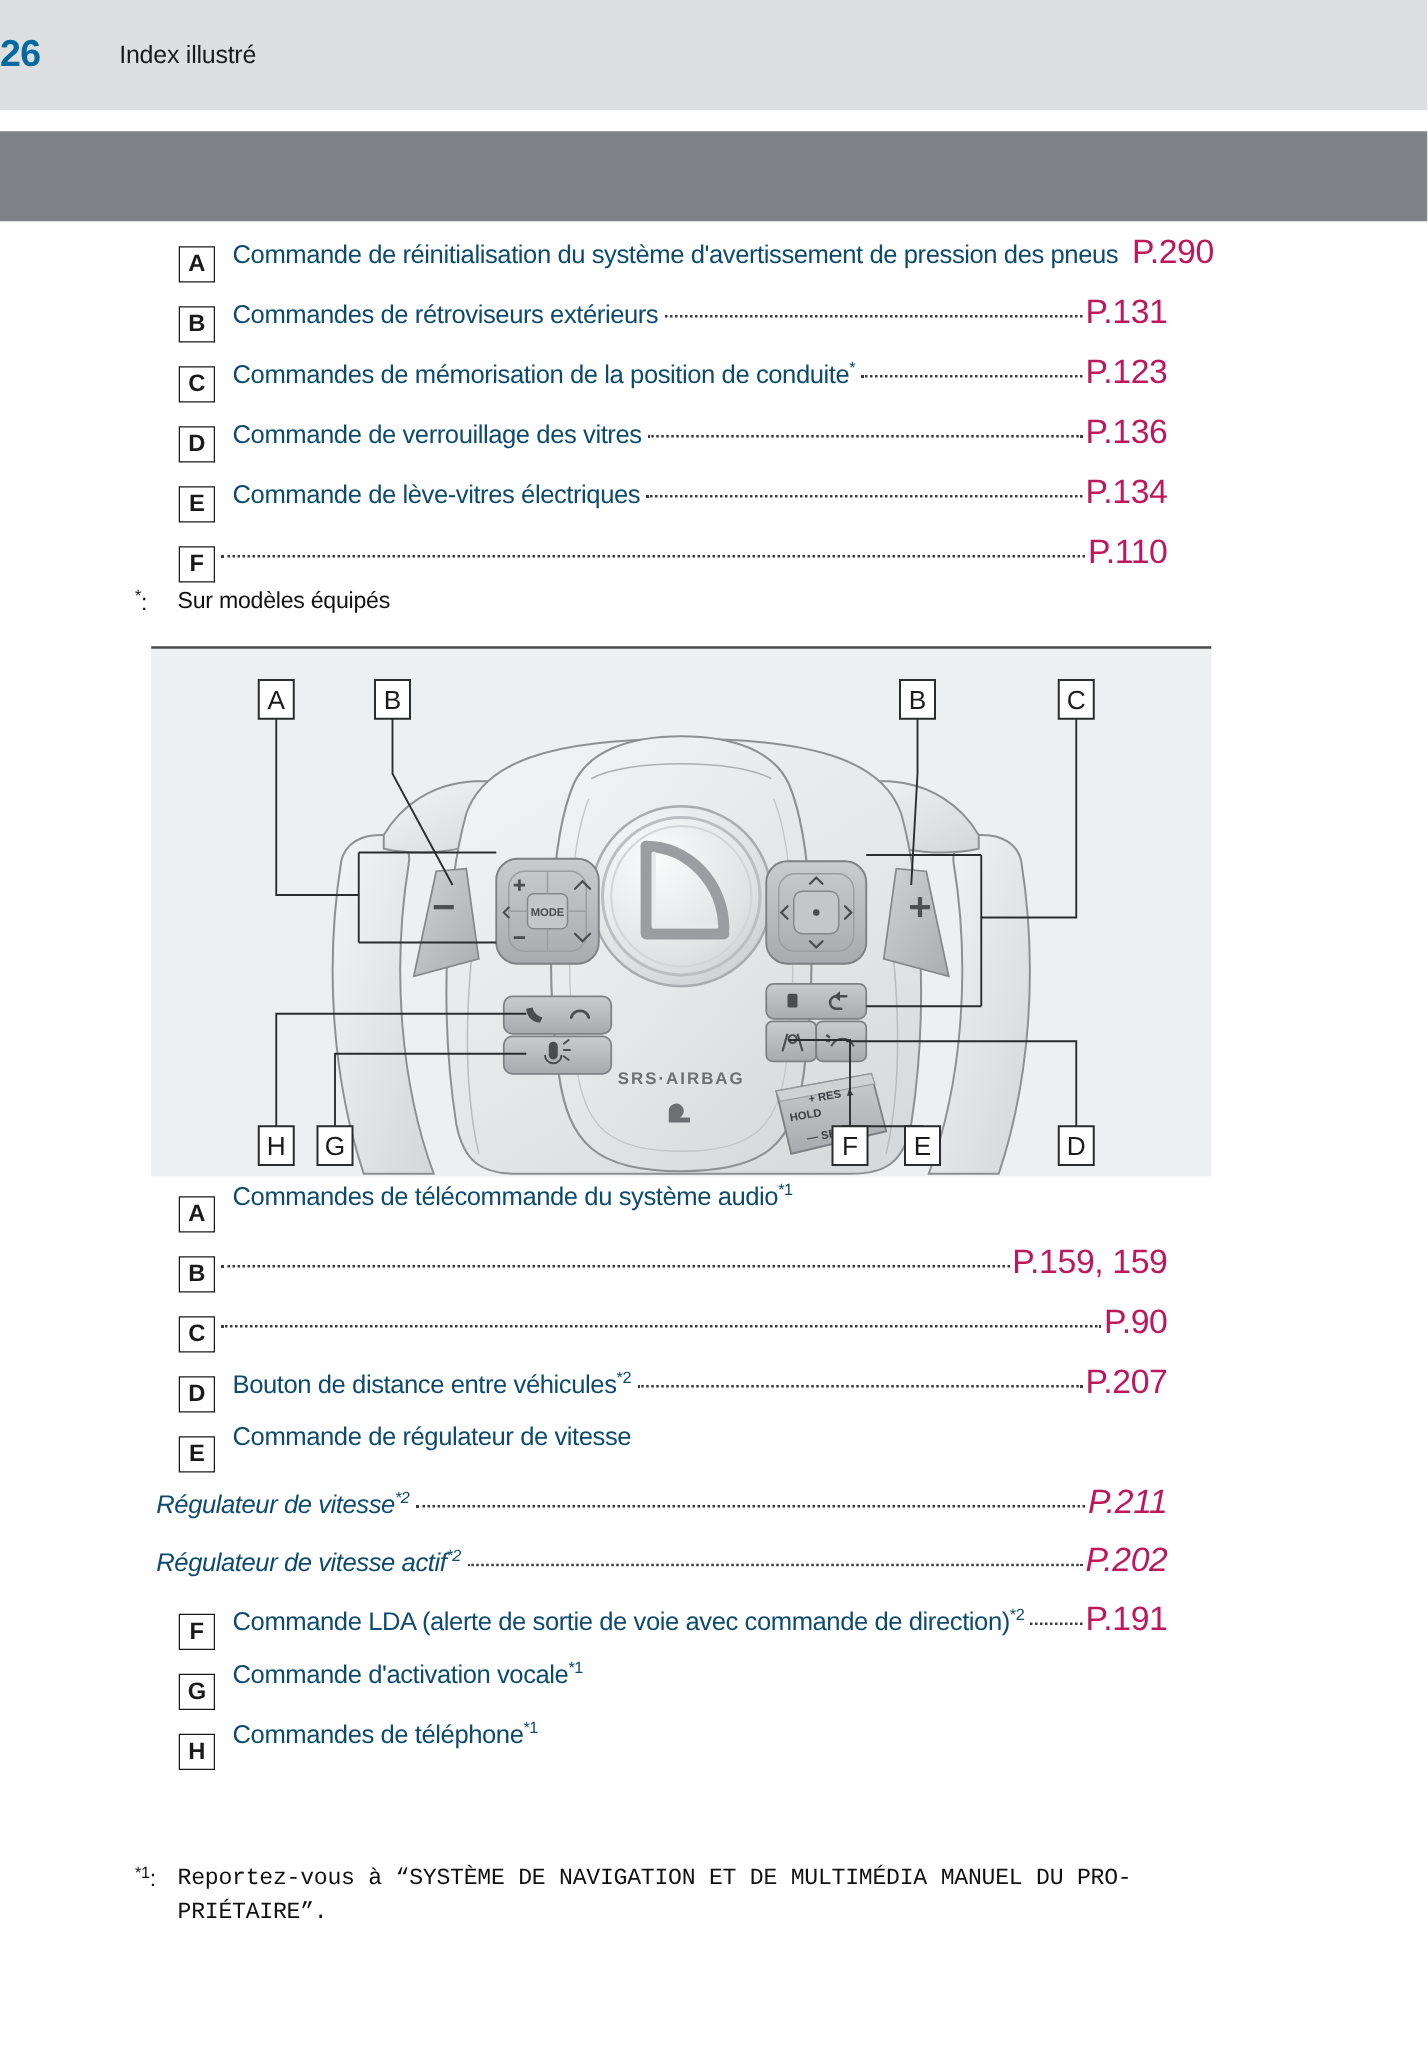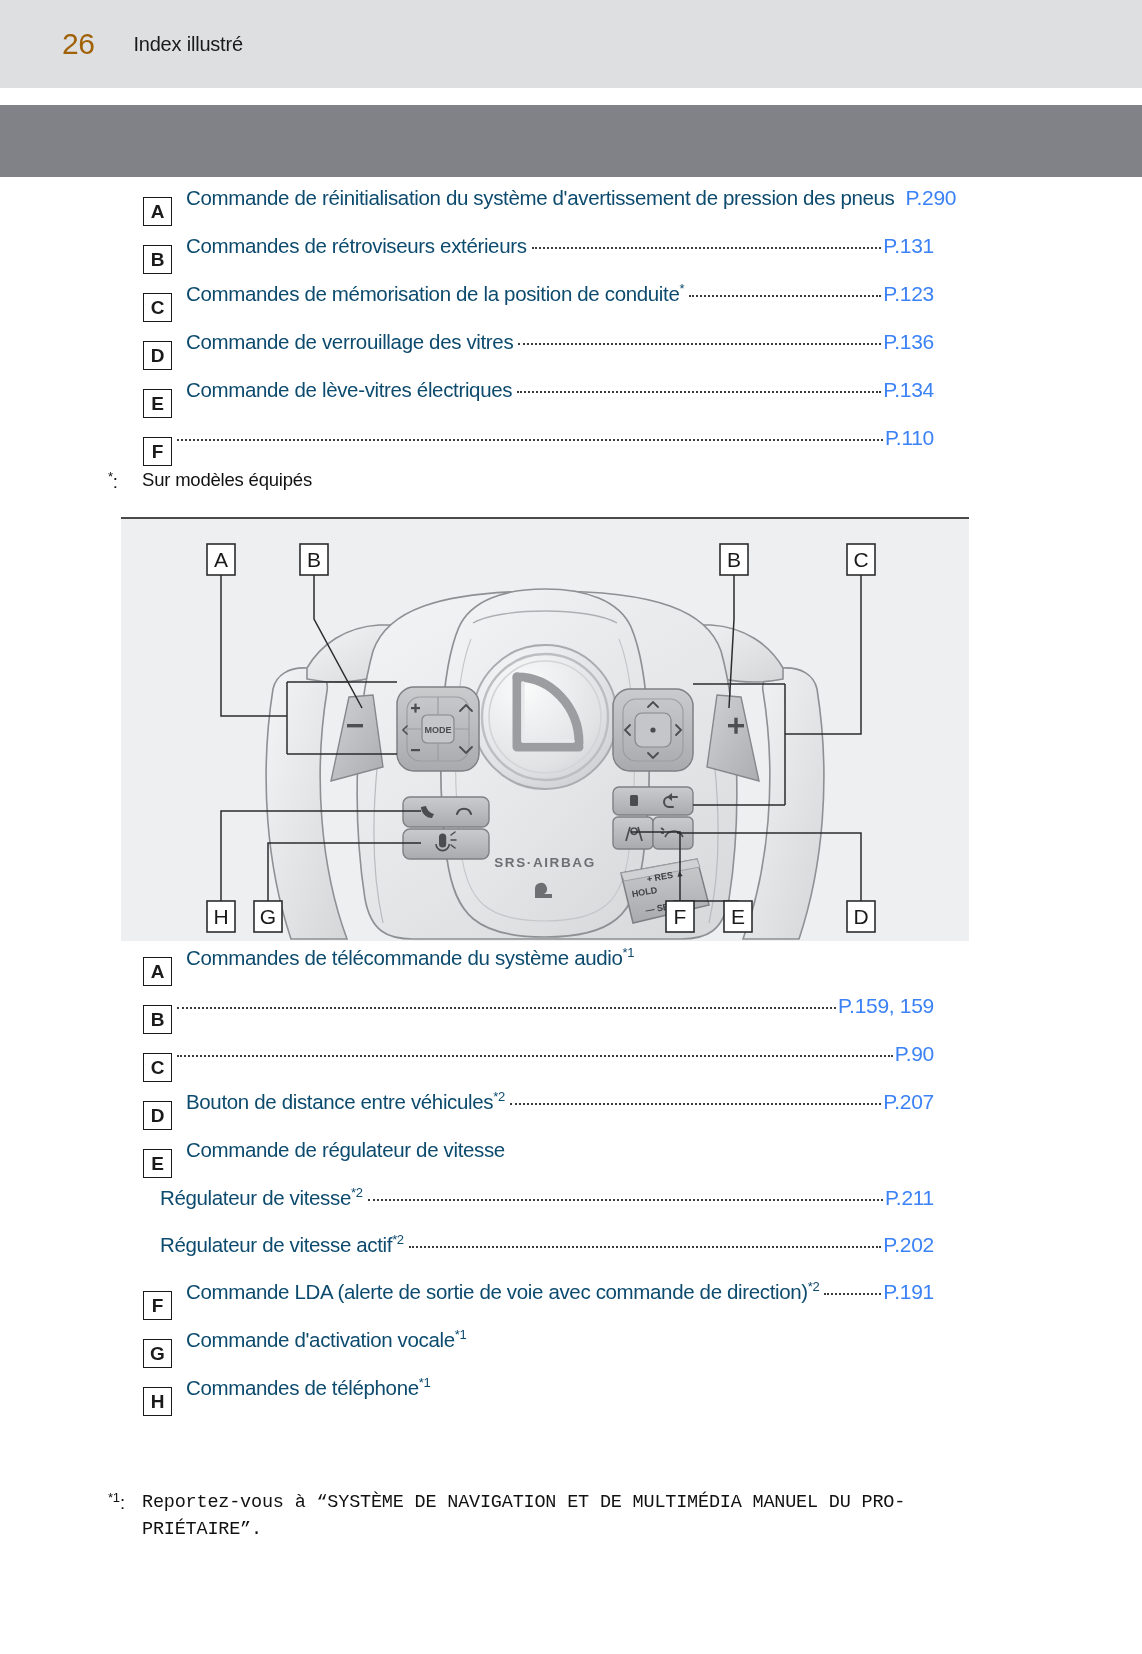--- a/index.html
+++ b/index.html
@@ -20,28 +20,27 @@
   .page-header {
     position: absolute;
     left: 0; top: 0;
     width: 1142px;
     height: 88px;
     background: #dedfe1;
     display: flex;
     align-items: center;
   }
   .page-number {
-    margin-left: 62px;
     font-size: 30px;
-    font-weight: normal;
+    font-weight: bold;
     letter-spacing: -0.5px;
-    color: #a16207;
+    color: #0369a1;
   }
   .header-title {
-    margin-left: 39px;
+    margin-left: 63px;
     font-size: 20px;
     color: #1a1a1a;
     letter-spacing: -0.2px;
   }
   .gray-band {
     position: absolute;
     left: 0; top: 105px;
     width: 1142px;
     height: 72px;
     background: #808288;
@@ -53,21 +52,21 @@
   #list-bottom { top: 946px; }
 
   .idx-row {
     display: flex;
     align-items: baseline;
     height: 48px;
     padding-left: 143px;
     padding-right: 208px;
     box-sizing: border-box;
   }
-  .idx-row.sub { padding-left: 117px; height: 47px; }
+  .idx-row.sub { padding-left: 82px; height: 47px; font-style: italic; }
 
   .tag {
     flex: 0 0 auto;
     width: 29px;
     height: 29px;
     border: 1.6px solid #1a1a1a;
     box-sizing: border-box;
     font-size: 19px;
     font-weight: bold;
     display: flex;
@@ -96,24 +95,24 @@
   .leader {
     flex: 1 1 auto;
     margin: 0 2px 0 5px;
     border-bottom: 2px dotted #3a3a3a;
     transform: translateY(-4px);
     min-width: 4px;
   }
   .leader.hidden { border-bottom: none; }
   .page-ref {
     flex: 0 0 auto;
-    font-size: 21px;
+    font-size: 27px;
     letter-spacing: -0.3px;
     white-space: nowrap;
-    color: #3b82f6;
+    color: #be185d;
     text-align: right;
   }
 
   
   .footnote {
     position: absolute;
     font-size: 18.5px;
     letter-spacing: -0.2px;
     color: #111;
     display: flex;

